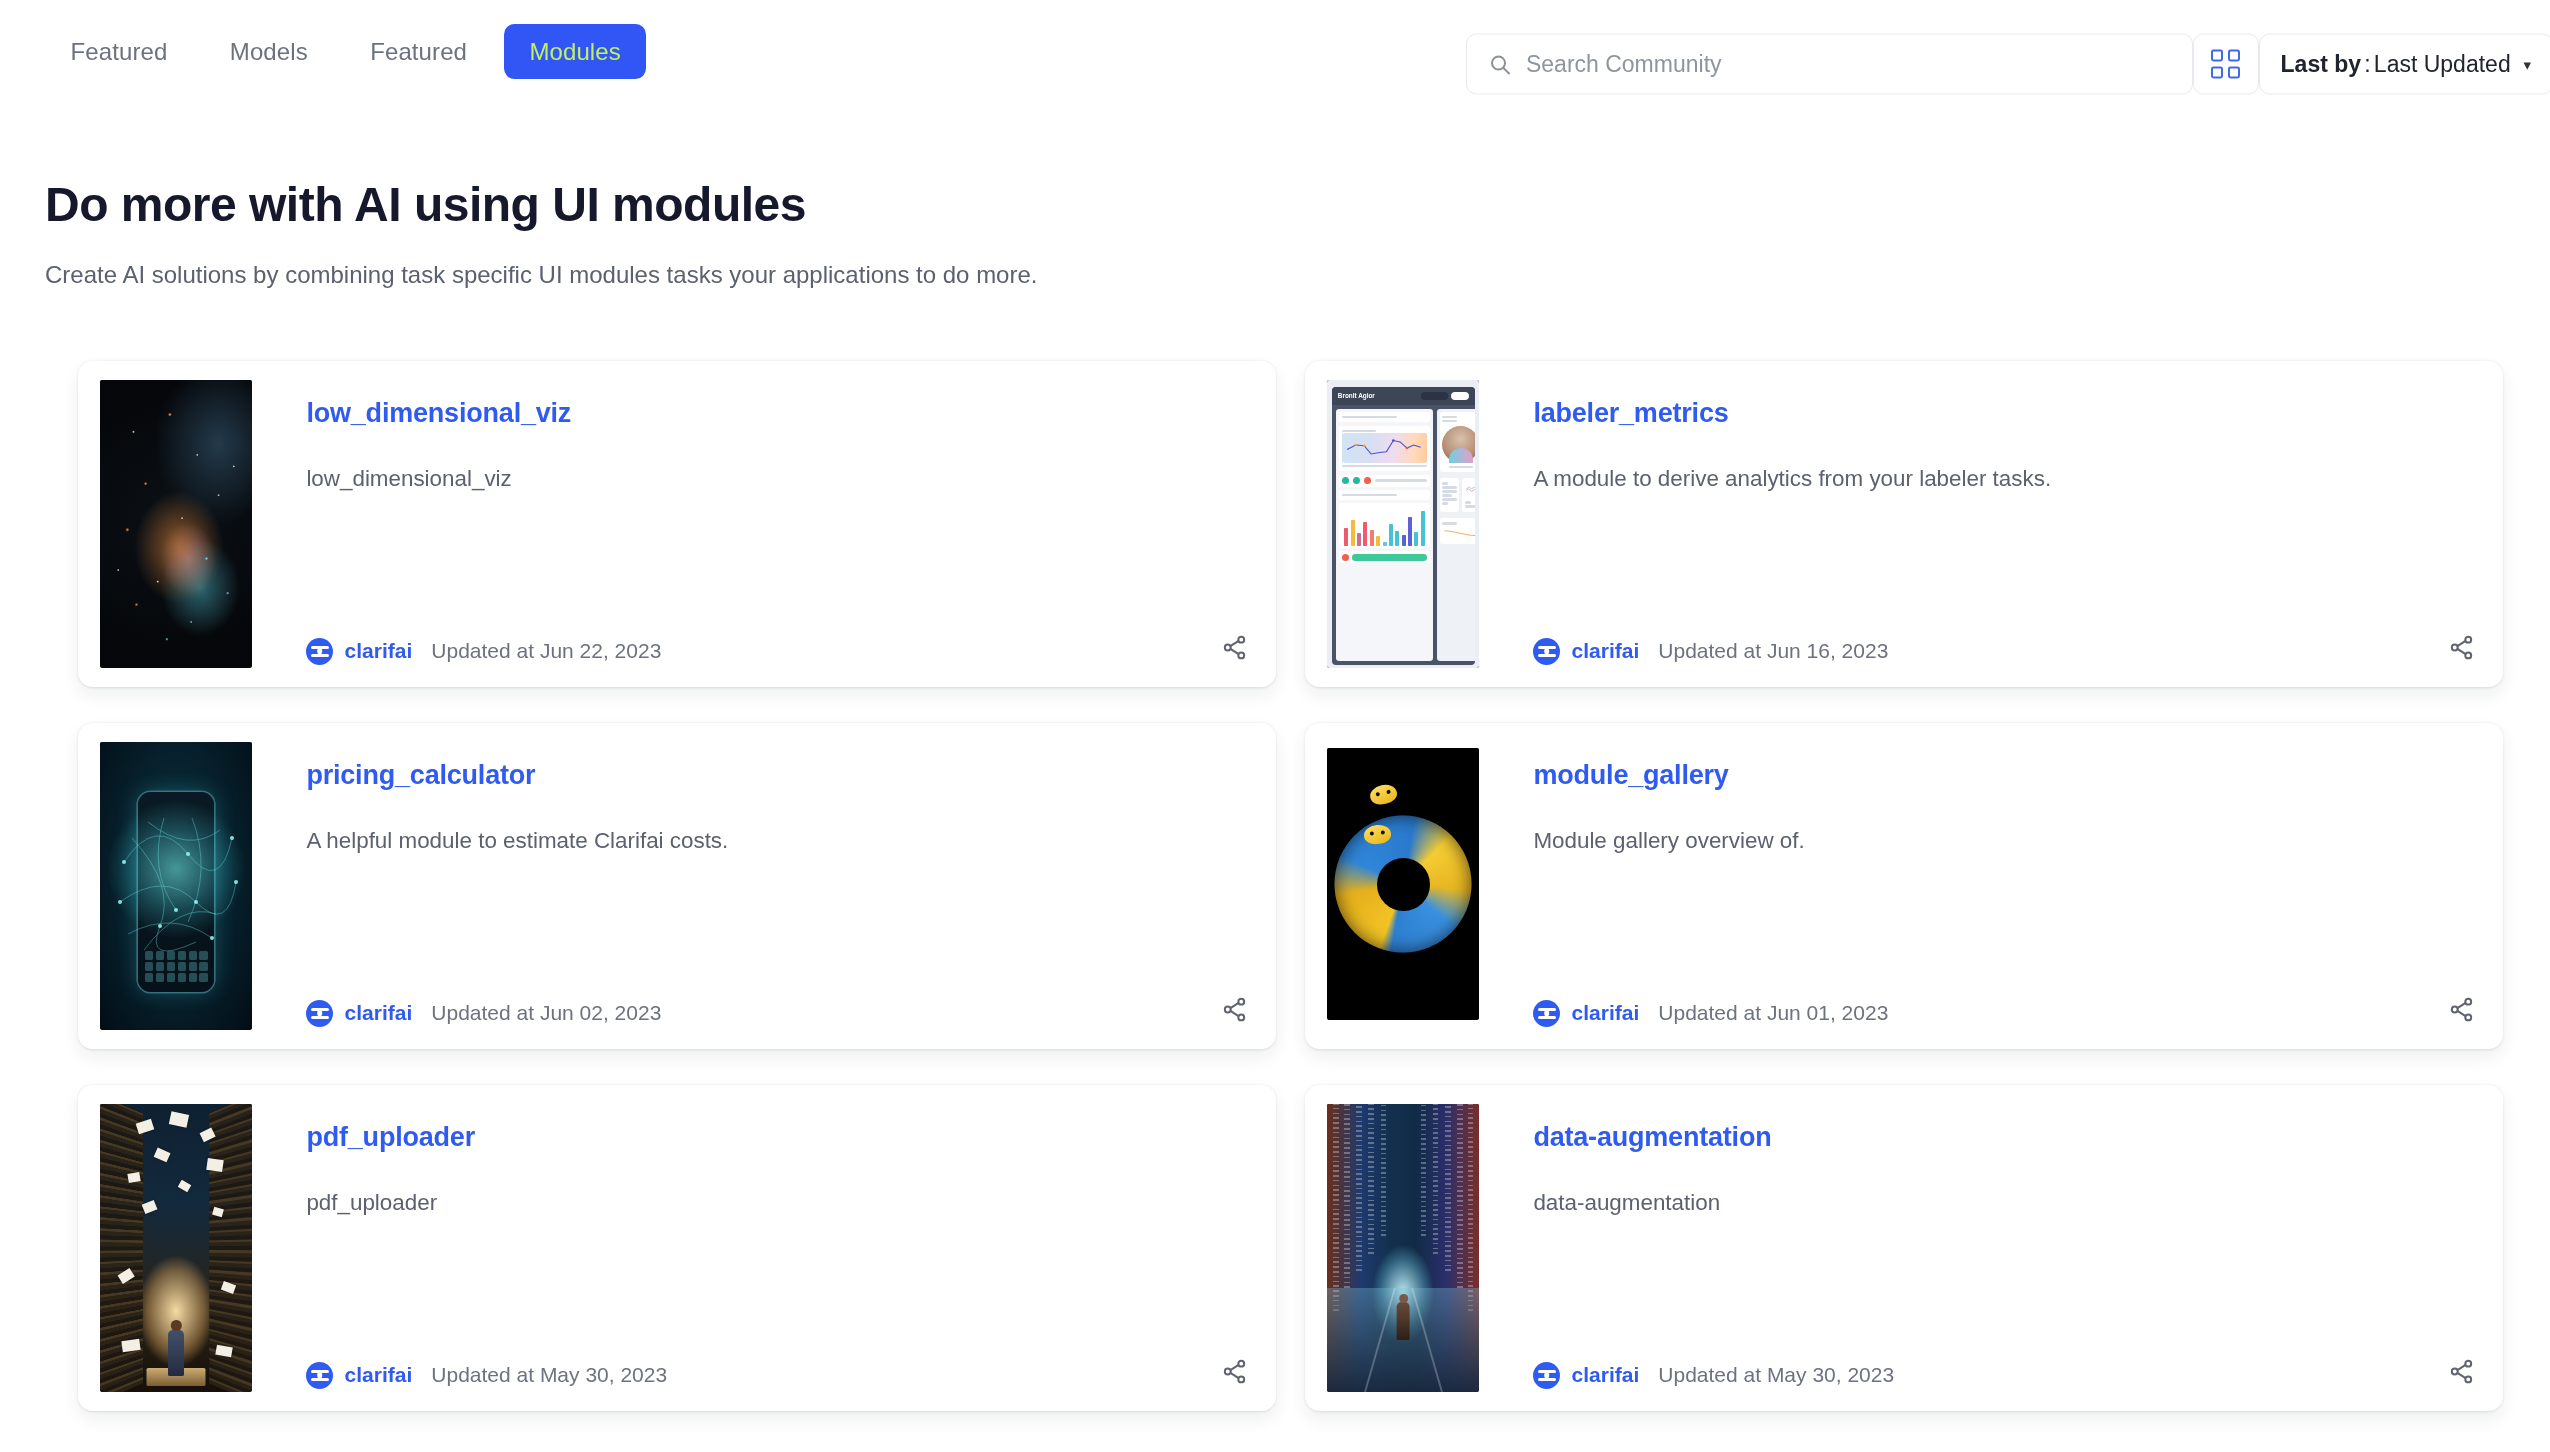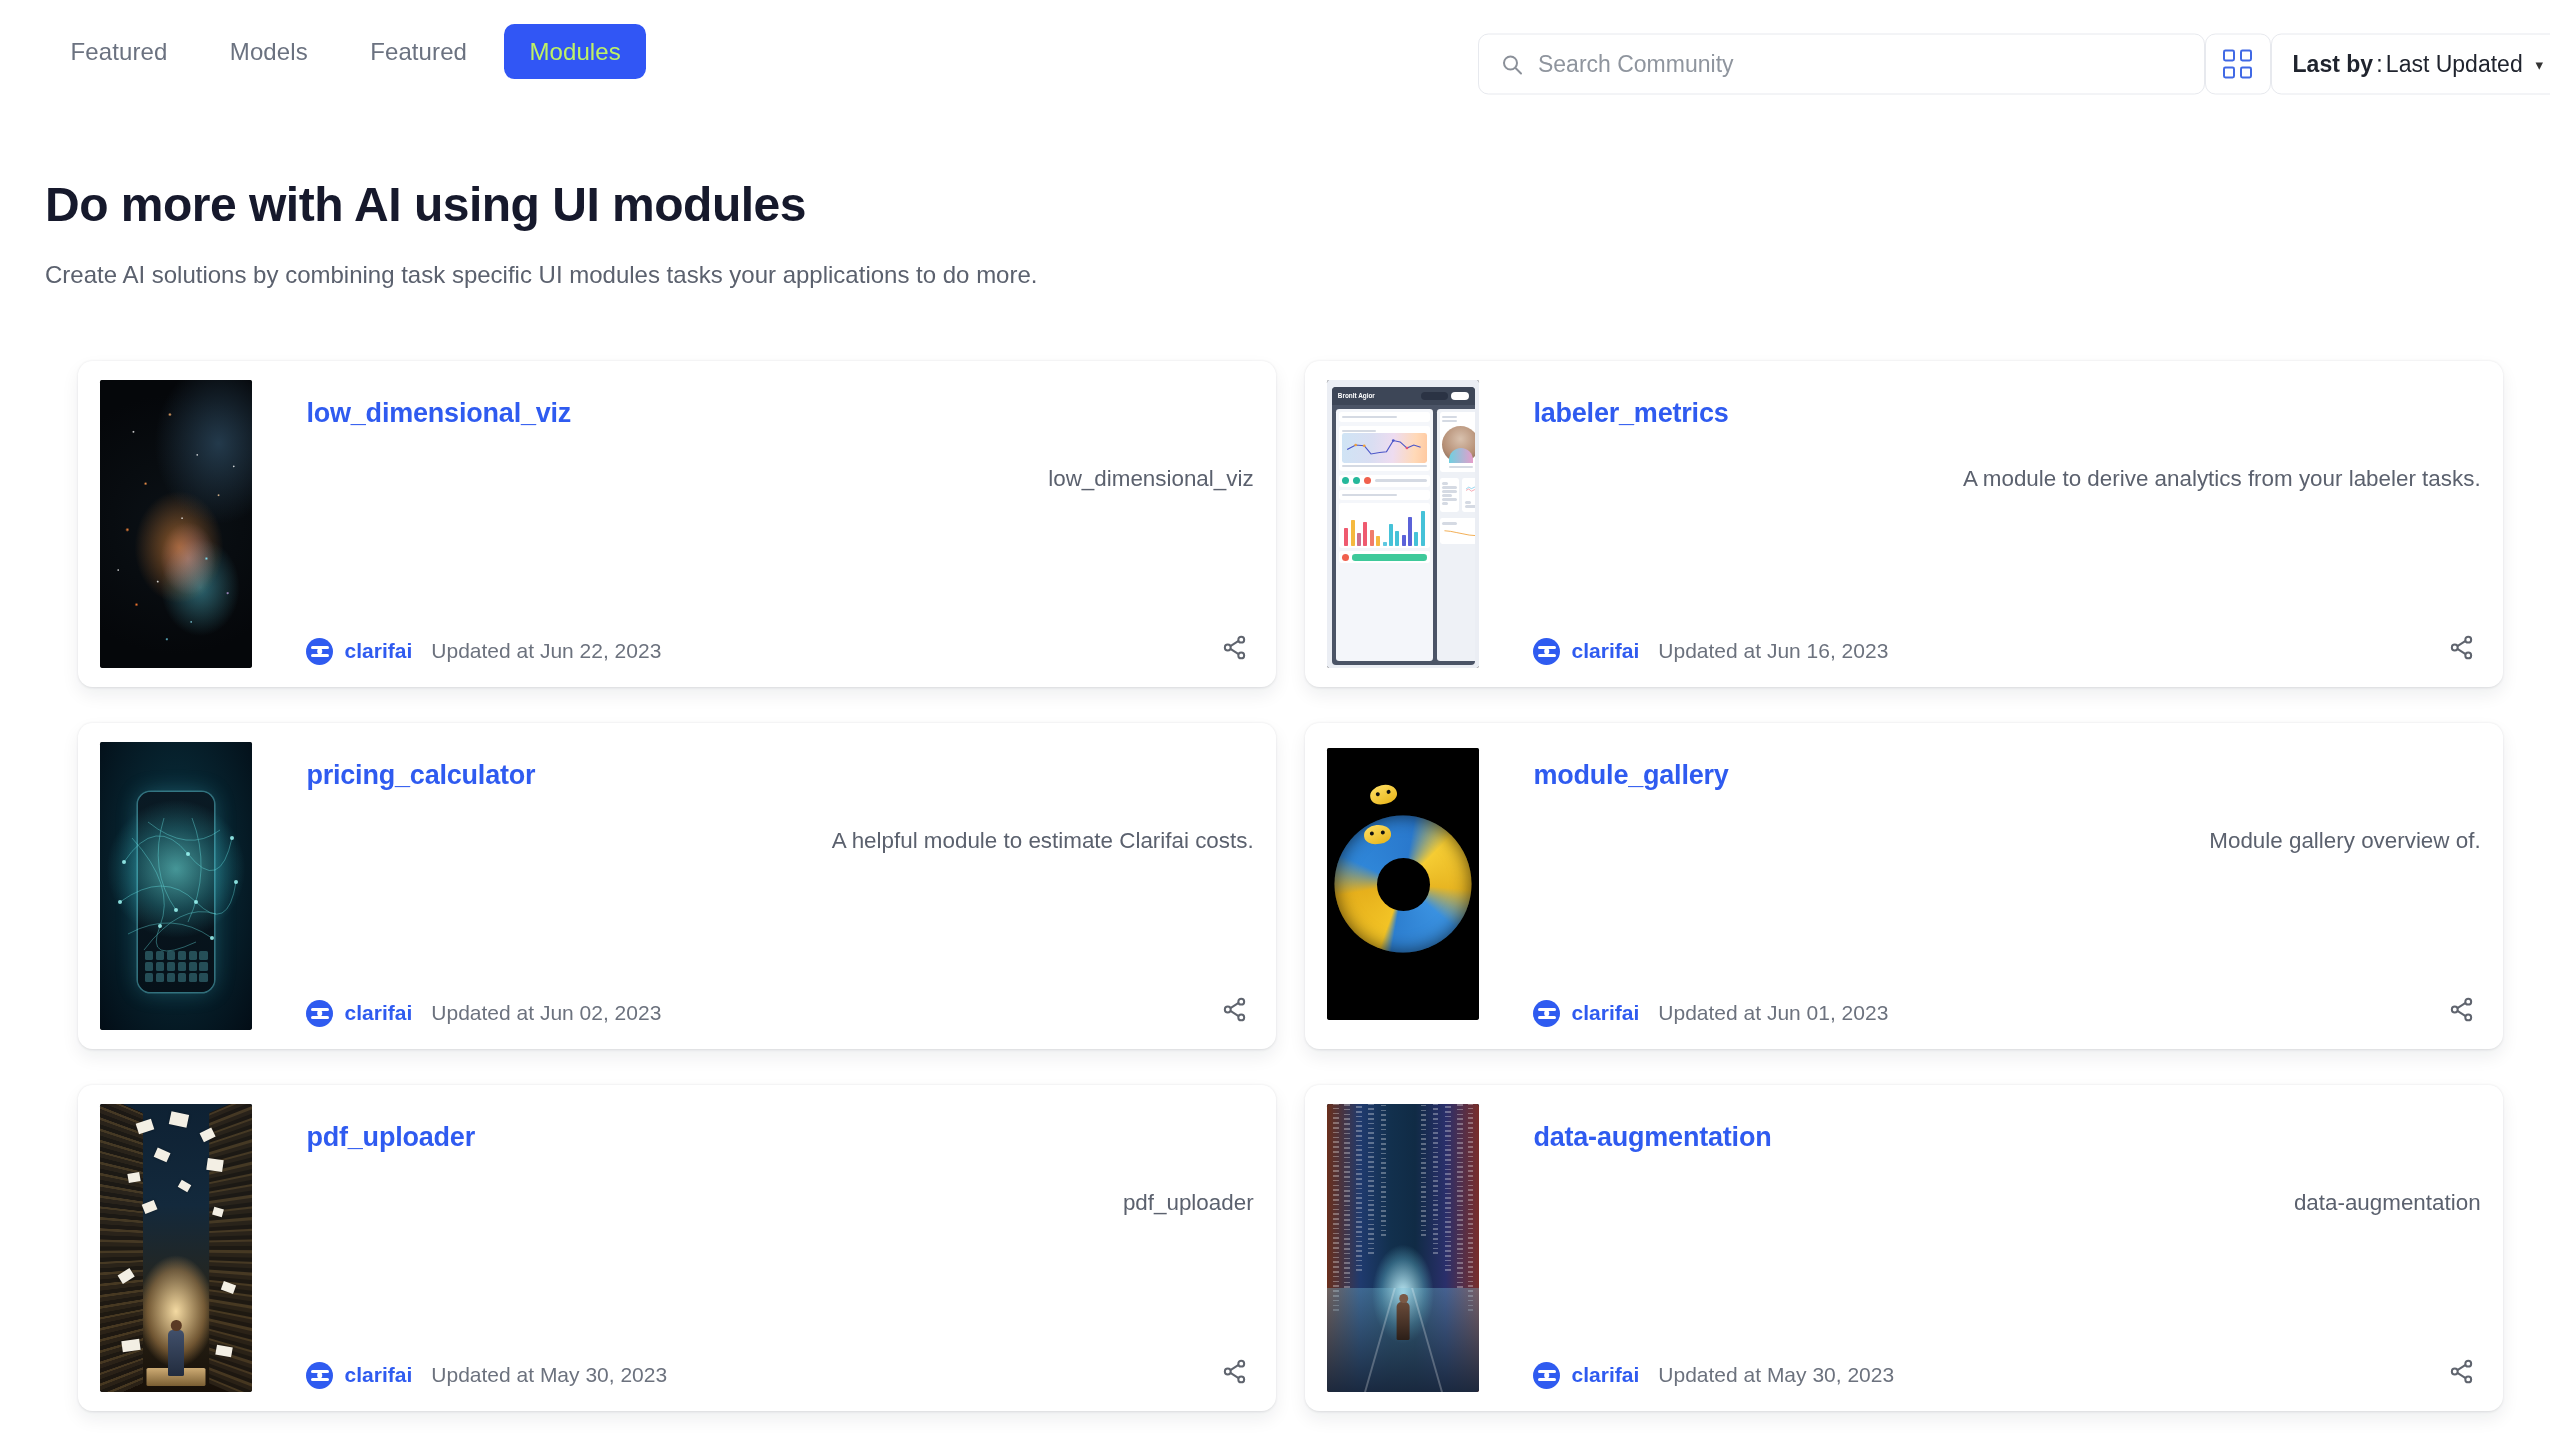--- a/index.html
+++ b/index.html
@@ -42,21 +42,21 @@
     color: #bef264;
   }
 
   .top-right {
     position: absolute;
     right: 0;
     top: 40px;
     transform: translateY(-50%);
     display: flex;
     align-items: center;
-    padding-right: 4px;
+    padding-right: 16px;
   }
   .search-box {
     width: 727px;
     height: 61px;
     border: 1.6px solid #e7e9ee;
     border-radius: 10.4px;
     display: flex;
     align-items: center;
     padding: 0 21px;
     background: #fff;
@@ -151,21 +151,20 @@
     background: #000;
   }
   .thumb.square { height: 272px; margin-top: 6.4px; }
 
   .card-body {
     flex: 1;
     margin-left: 54px;
     position: relative;
     display: flex;
     flex-direction: column;
-    align-items: flex-end;
   }
   .card-title {
     font-size: 27px;
     font-weight: bold;
     color: #2f5bf0;
     margin-top: 17.6px;
     letter-spacing: -0.2px;
     cursor: pointer;
     align-self: flex-start;
   }

